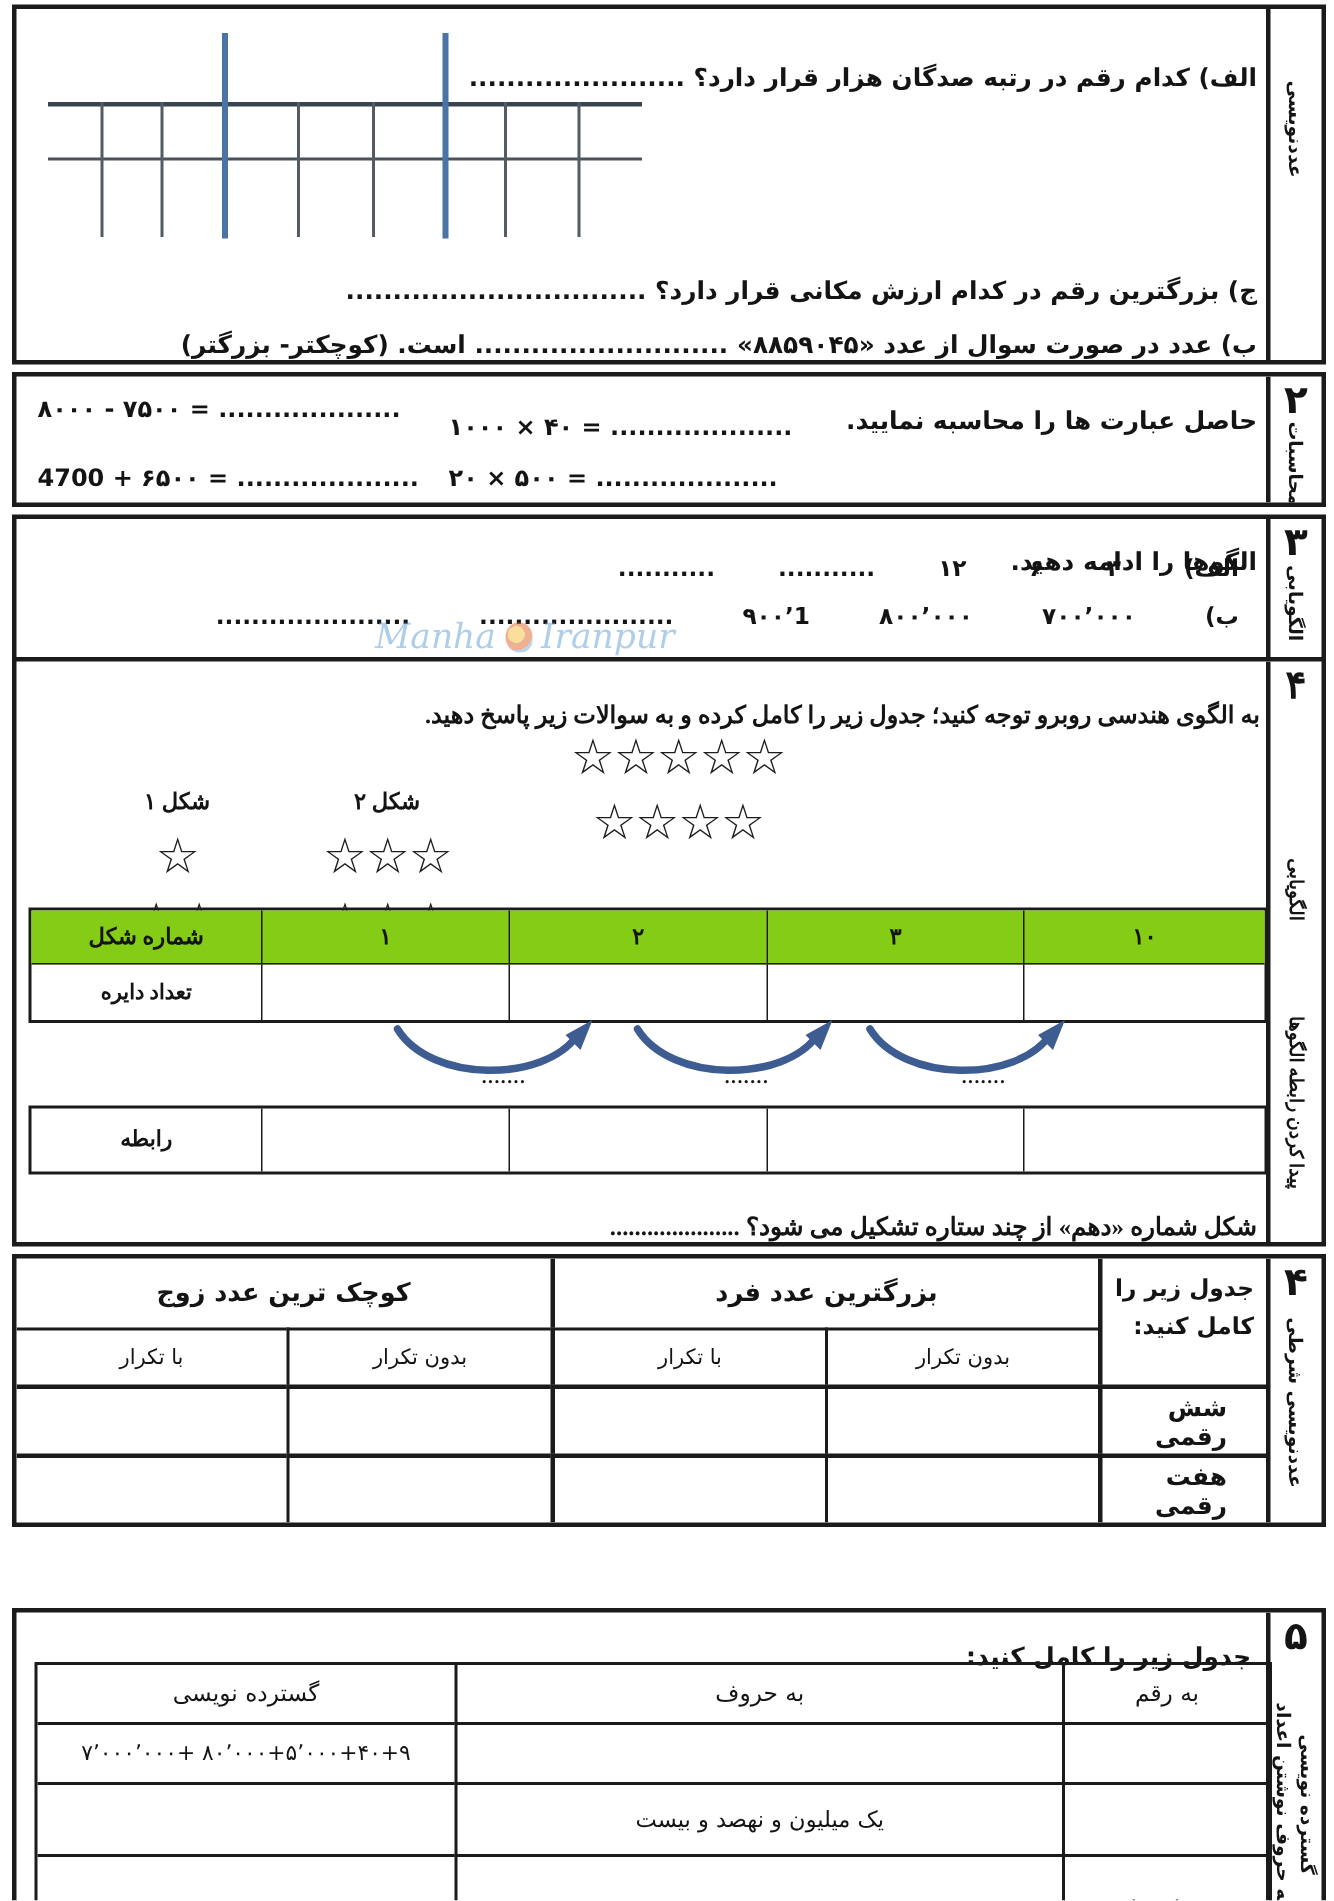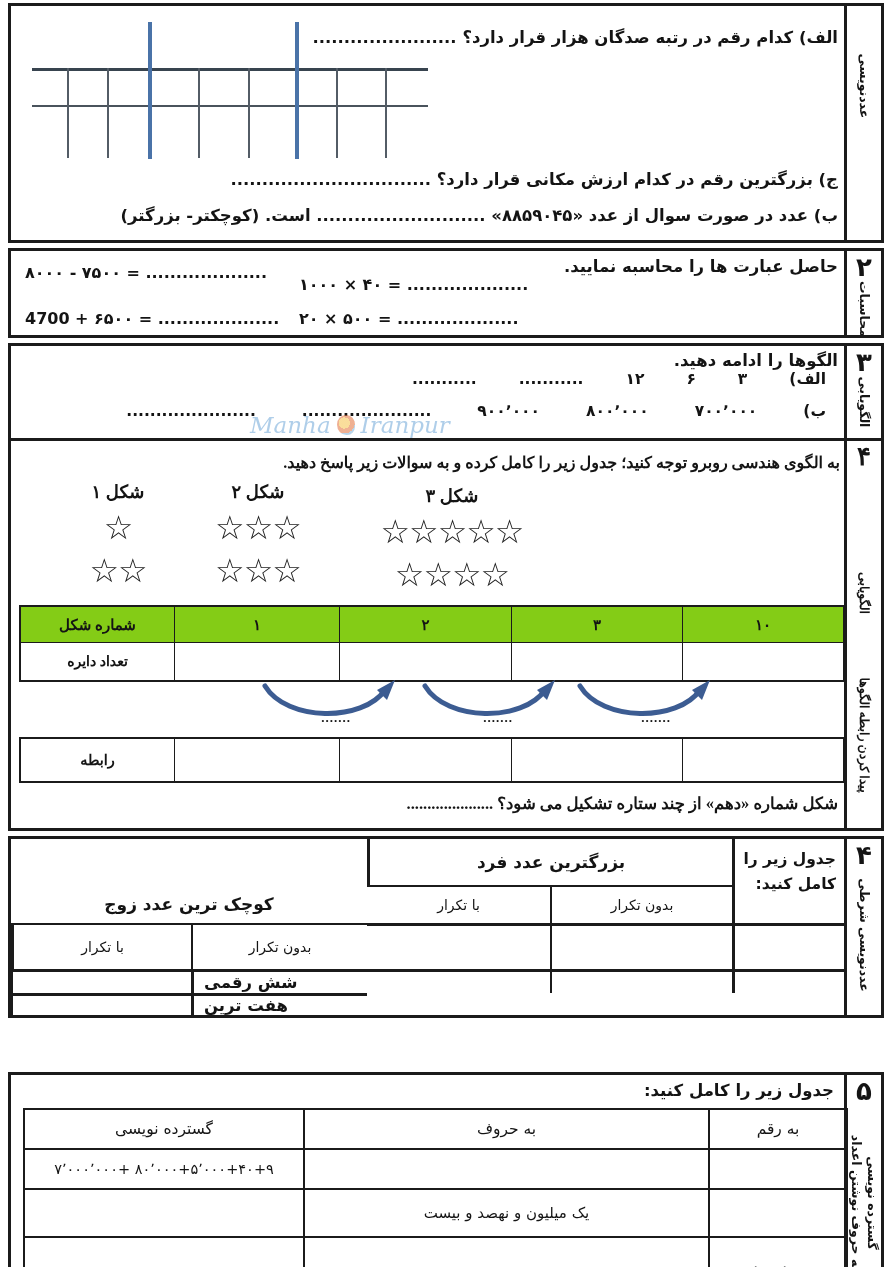--- a/index.html
+++ b/index.html
@@ -22,38 +22,38 @@
   .side-num{position:absolute;top:2px;left:0;right:0;text-align:center;
             font-size:26px;font-weight:900;line-height:1.1;}
   .vlabel{position:absolute;left:50%;white-space:nowrap;font-size:12.5px;font-weight:700;
           transform:translate(-50%,-50%) rotate(90deg);}
   .vl-s1{top:80px;} .vl-s2{top:58px;} .vl-s3{top:56px;}
   .vl-s4a-1{top:152px;} .vl-s4a-2{top:294px;}
   .vl-s4b{top:96px;} .vl-s5{top:128px;text-align:center;line-height:1.25;}
 
   
   .q{position:absolute;direction:rtl;text-align:right;font-weight:700;font-size:16.5px;
-     white-space:nowrap;}
+     white-space:nowrap;margin-top:14px;}
   .expr{position:absolute;direction:ltr;font-weight:700;font-size:16px;white-space:nowrap;}
 
   
   .pv-line{position:absolute;background:#38444f;}
   .pv-h1{left:21px;top:62px;width:396px;height:3px;}
   .pv-h2{left:21px;top:99px;width:396px;height:2px;background:#4a535c;}
   .pv-v{position:absolute;top:62px;width:2px;height:90px;background:#535c66;}
   .pv-tall{position:absolute;top:16px;width:4px;height:137px;background:#4a73a8;}
 
   
   .prow{position:absolute;direction:rtl;display:flex;align-items:baseline;
         font-weight:700;font-size:15.5px;white-space:nowrap;}
   .prow span{display:inline-block;}
 
   
   .shape-col{position:absolute;text-align:center;direction:rtl;}
-  .shape-label{font-size:18px;font-weight:700;height:26px;}
+  .shape-label{font-size:15px;font-weight:700;height:26px;margin-top:44px;}
   .stars{font-size:33px;line-height:43px;letter-spacing:-1px;color:#1c1c1c;white-space:nowrap;}
   .t4a{position:absolute;left:8px;top:164px;width:826px;border:2px solid #1b1b1b;
        display:grid;grid-template-columns:153px 165px 172px 171px 1fr;}
   .t4a .hc{background:#84cc16;border-bottom:1.5px solid #1b1b1b;height:36px;
            display:flex;align-items:center;justify-content:center;
            font-size:15px;font-weight:700;direction:rtl;}
   .t4a .dc{height:37px;display:flex;align-items:center;justify-content:center;
            font-size:14px;font-weight:700;direction:rtl;}
   .t4a .bl{border-left:1.5px solid #1b1b1b;}
   .trel{position:absolute;left:8px;top:296px;width:826px;height:46px;border:2px solid #1b1b1b;
@@ -146,21 +146,21 @@
       <span>۳</span>
       <span>۶</span>
       <span>۱۲</span>
       <span>...........</span>
       <span>...........</span>
     </div>
     <div class="prow" style="top:56px;right:18px;gap:46px;">
       <span>ب)</span>
       <span>۷۰۰٬۰۰۰</span>
       <span>۸۰۰٬۰۰۰</span>
-      <span>۹۰۰٬۰۰۰</span>
+      <span>۹۰۰٬1</span>
       <span>......................</span>
       <span>......................</span>
     </div>
   </div>
   <div class="side">
     <div class="side-num">۳</div>
     <div class="vlabel vl-s3">الگویابی</div>
   </div>
 </div>
 
@@ -172,21 +172,20 @@
       <div class="shape-label">شکل ۱</div>
       <div class="stars">☆</div>
       <div class="stars">☆☆</div>
     </div>
     <div class="shape-col" style="left:182px;top:40px;width:130px;">
       <div class="shape-label">شکل ۲</div>
       <div class="stars">☆☆☆</div>
       <div class="stars">☆☆☆</div>
     </div>
     <div class="shape-col" style="left:346px;top:44px;width:190px;">
-      <div class="shape-label">شکل ۳</div>
       <div class="stars">☆☆☆☆☆</div>
       <div class="stars">☆☆☆☆</div>
     </div>
 
     <div class="t4a">
       <div class="hc">شماره شکل</div>
       <div class="hc bl">۱</div>
       <div class="hc bl">۲</div>
       <div class="hc bl">۳</div>
       <div class="hc bl">۱۰</div>
@@ -227,40 +226,40 @@
     <div class="side-num">۴</div>
     <div class="vlabel vl-s4a-1">الگویابی</div>
     <div class="vlabel vl-s4a-2">پیدا کردن رابطه الگوها</div>
   </div>
 </div>
 
 <div class="section" id="sec4b">
   <div class="content">
     <div class="t4b">
 
+      <div class="g" style="grid-column:1/3">کوچک ترین عدد زوج</div>
       <div class="g bl3" style="grid-column:3/5">بزرگترین عدد فرد</div>
-      <div class="g" style="grid-column:1/3">کوچک ترین عدد زوج</div>
       <div class="intro bl3" style="grid-column:5;grid-row:1/3">جدول زیر را کامل کنید:</div>
 
       <div class="sub bt2">با تکرار</div>
       <div class="sub bt2 bl2">بدون تکرار</div>
       <div class="sub bt2 bl3">با تکرار</div>
       <div class="sub bt2 bl2">بدون تکرار</div>
 
       <div class="bt3"></div>
       <div class="bt3 bl2"></div>
       <div class="bt3 bl3"></div>
       <div class="bt3 bl2"></div>
       <div class="bt3 bl3 rlab">شش رقمی</div>
 
       <div class="bt3"></div>
       <div class="bt3 bl2"></div>
       <div class="bt3 bl3"></div>
       <div class="bt3 bl2"></div>
-      <div class="bt3 bl3 rlab">هفت ترین</div>
+      <div class="bt3 bl3 rlab">هفت رقمی</div>
     </div>
   </div>
   <div class="side">
     <div class="side-num">۴</div>
     <div class="vlabel vl-s4b">عددنویسی شرطی</div>
   </div>
 </div>
 
 <div class="section" id="sec5">
   <div class="content">

